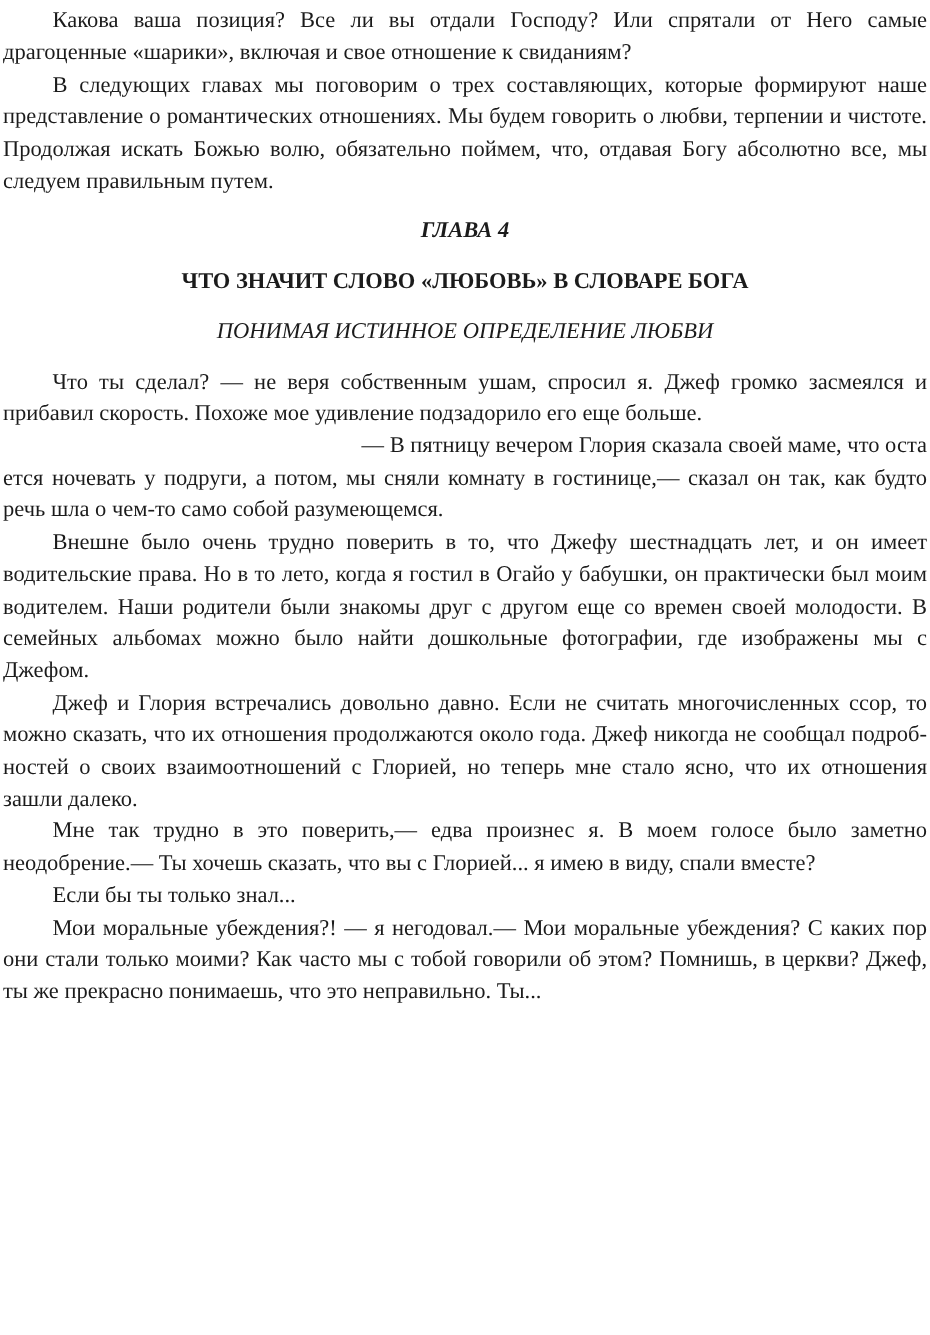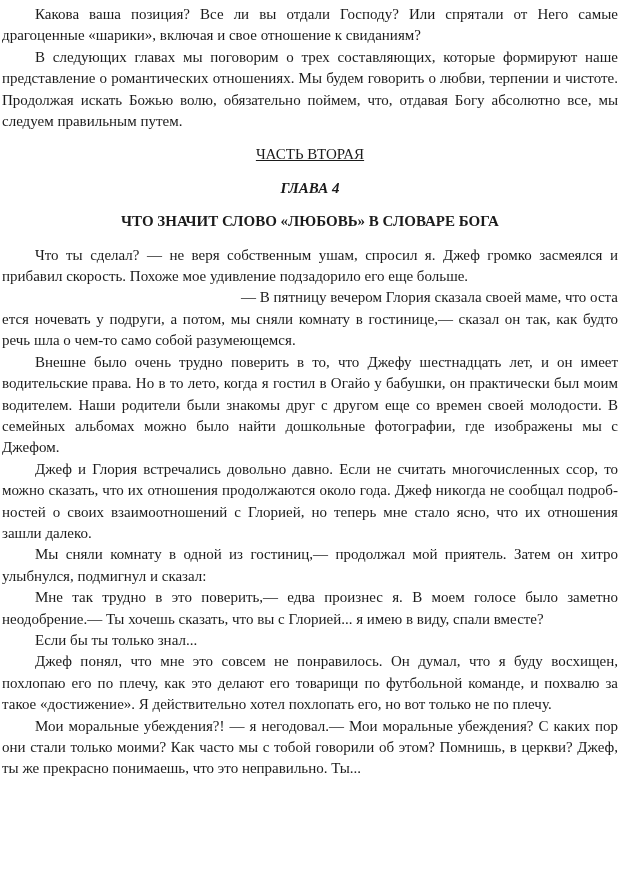--- a/index.html
+++ b/index.html
@@ -48,28 +48,26 @@
   .subt    { font-style: italic; }
 </style>
 </head>
 <body>
 
 <div class="page">
 
   <p class="p">Какова ваша позиция? Все ли вы отдали Господу? Или спрятали от Него самые драгоценные «шарики», включая и свое отношение к свиданиям?</p>
   <p class="p">В следующих главах мы поговорим о трех составляющих, которые формируют наше представление о романтических отношениях. Мы будем говорить о любви, терпении и чистоте. Продолжая искать Божью волю, обязательно поймем, что, отдавая Богу абсолютно все, мы следуем правильным путем.</p>
 
-  <h2 class="hc part">ЧАСТЬ ВТОРАЯ</h2>
   <h3 class="hc chapter">ГЛАВА 4</h3>
   <h1 class="hc chtitle">ЧТО ЗНАЧИТ СЛОВО «ЛЮБОВЬ» В СЛОВАРЕ БОГА</h1>
+  <h3 class="hc subt">ПОНИМАЯ ИСТИННОЕ ОПРЕДЕЛЕНИЕ ЛЮБВИ</h3>
 
   <p class="p">Что ты сделал? — не веря собственным ушам, спросил я. Джеф громко засмеялся и прибавил скорость. Похоже мое удивление подзадорило его еще больше.</p>
   <p class="p noj">— В пятницу вечером Глория сказала своей маме, что оста</p>
   <p class="p cont">ется ночевать у подруги, а потом, мы сняли комнату в гостинице,— сказал он так, как будто речь шла о чем-то само собой разумеющемся.</p>
   <p class="p">Внешне было очень трудно поверить в то, что Джефу шестнадцать лет, и он имеет водительские права. Но в то лето, когда я гостил в Огайо у бабушки, он практически был моим водителем. Наши родители были знакомы друг с другом еще со времен своей молодости. В семейных альбомах можно было найти дошкольные фотографии, где изображены мы с Джефом.</p>
   <p class="p">Джеф и Глория встречались довольно давно. Если не считать многочисленных ссор, то можно сказать, что их отношения продолжаются около года. Джеф никогда не сообщал подроб­ностей о своих взаимоотношений с Глорией, но теперь мне стало ясно, что их отношения зашли далеко.</p>
-  <p class="p">Мы сняли комнату в одной из гостиниц,— продолжал мой приятель. Затем он хитро улыбнулся, подмигнул и сказал:</p>
   <p class="p">Мне так трудно в это поверить,— едва произнес я. В моем голосе было заметно неодобрение.— Ты хочешь сказать, что вы с Глорией... я имею в виду, спали вместе?</p>
   <p class="p">Если бы ты только знал...</p>
-  <p class="p">Джеф понял, что мне это совсем не понравилось. Он думал, что я буду восхищен, похлопаю его по плечу, как это делают его товарищи по футбольной команде, и похвалю за такое «достижение». Я действительно хотел похлопать его, но вот только не по плечу.</p>
   <p class="p">Мои моральные убеждения?! — я негодовал.— Мои моральные убеждения? С каких пор они стали только моими? Как часто мы с тобой говорили об этом? Помнишь, в церкви? Джеф, ты же прекрасно понимаешь, что это неправильно. Ты...</p>
 
 </div>
 
 </body></html>

